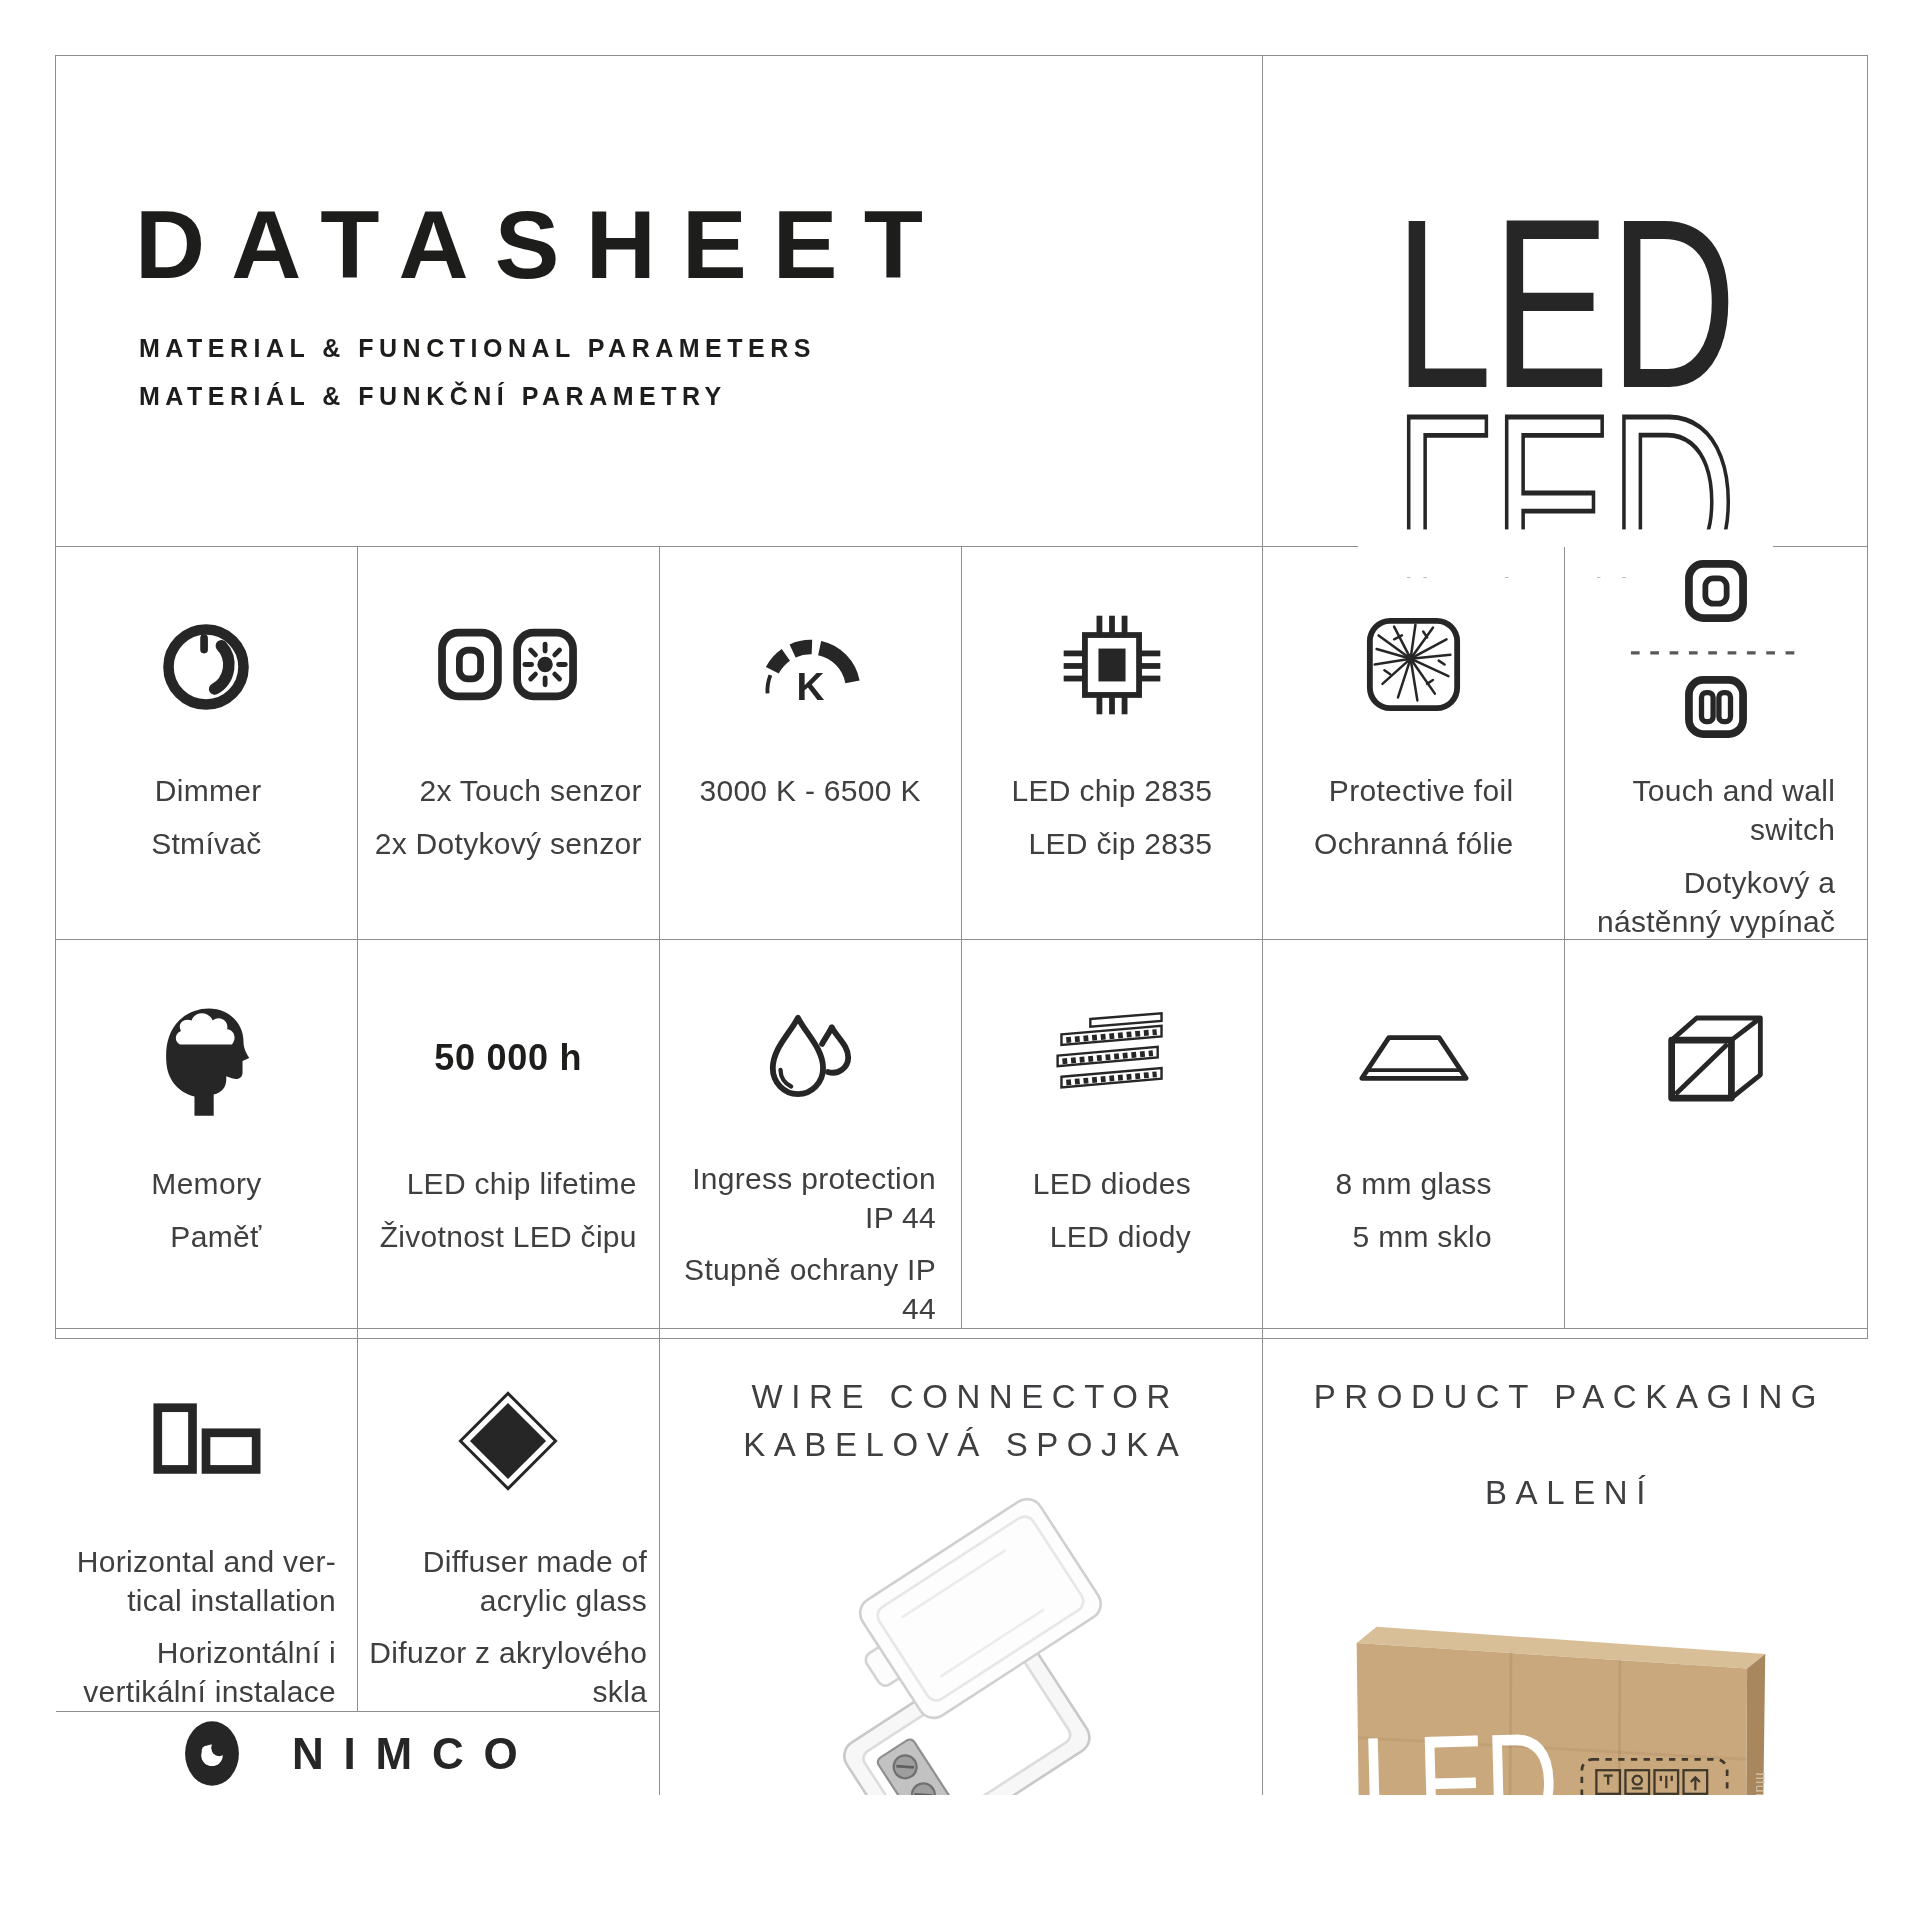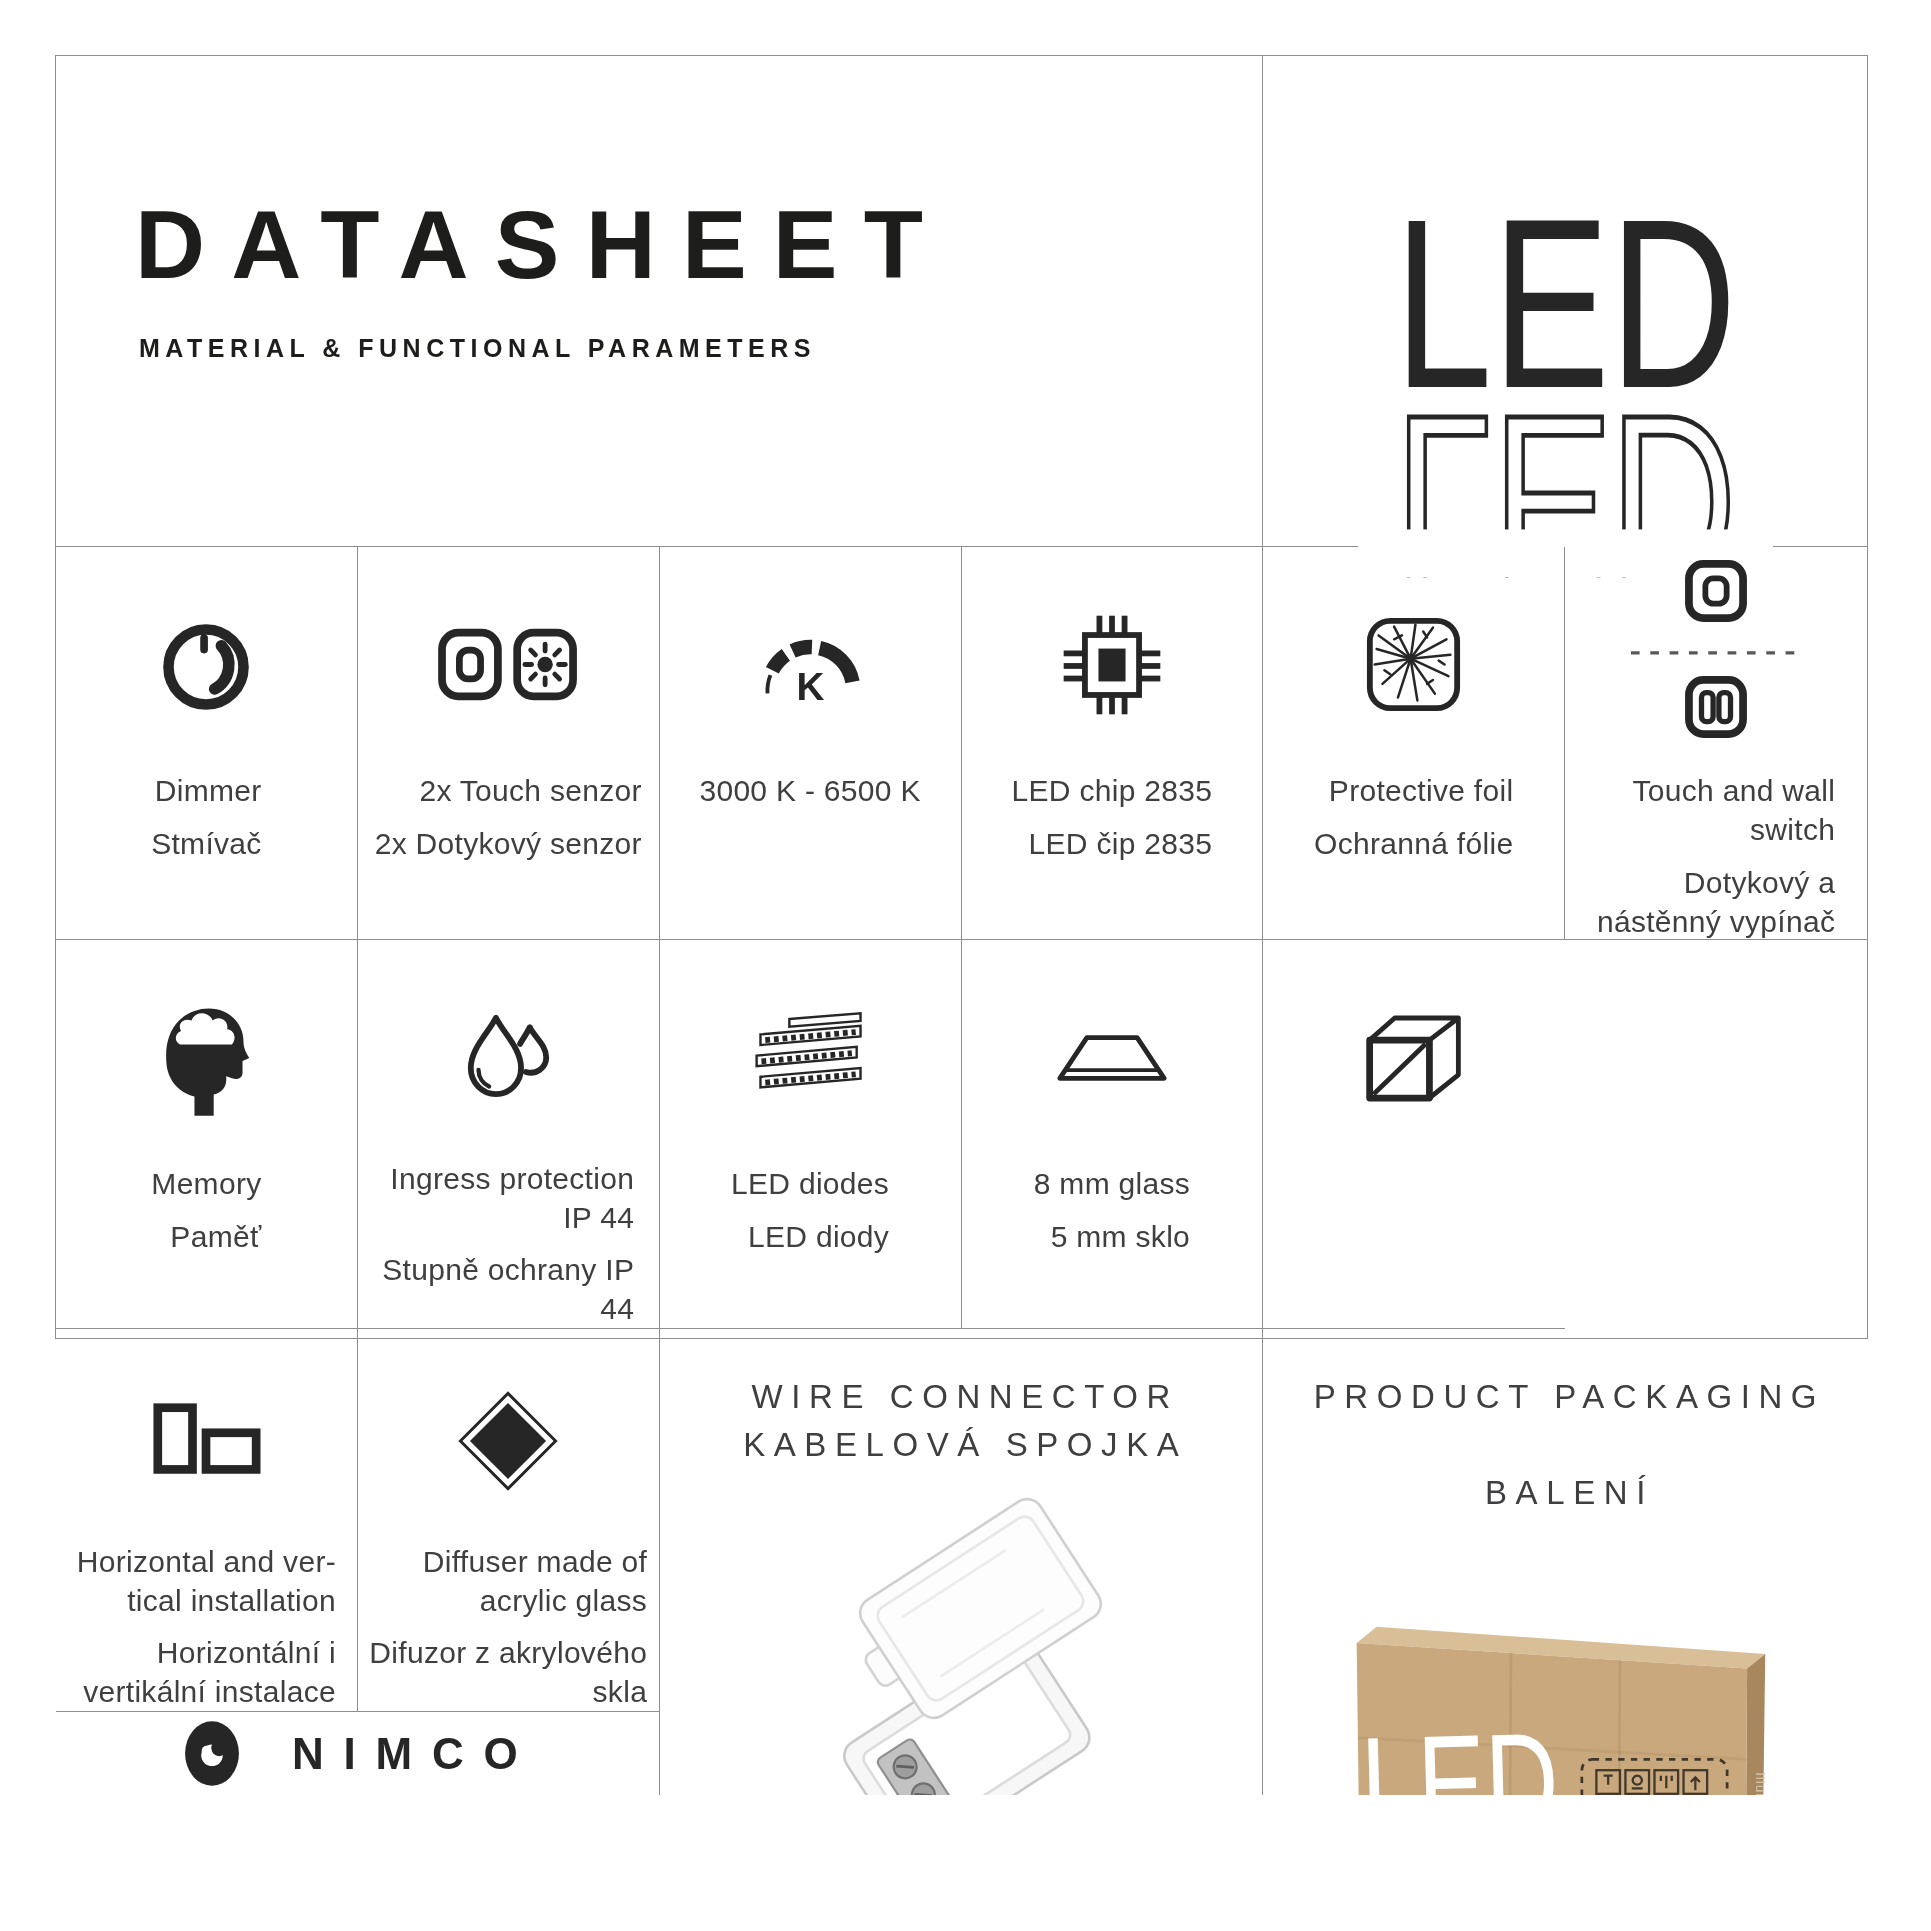--- a/index.html
+++ b/index.html
@@ -35,20 +35,21 @@
   .nimco-text{font-size:44px;font-weight:bold;color:#262626;letter-spacing:0.45em;text-indent:0.45em;}
 </style>
 </head>
 <body>
 
 <div class="sheet">
 
   <div class="hdr-left bb br">
     <div class="title">DATASHEET</div>
     <div class="sub1">MATERIAL &amp; FUNCTIONAL PARAMETERS</div>
+    <div class="sub2">MATERIÁL &amp; FUNKČNÍ PARAMETRY</div>
   </div>
 
   <div class="hdr-right bb">
     <svg width="415" height="433" viewBox="0 0 430 448" style="margin-top:89px">
       <g transform="translate(215,250) scale(0.73,1)">
         <text text-anchor="middle" font-family="Liberation Sans, sans-serif" font-size="250" fill="#262626">LED</text>
       </g>
       <g transform="translate(215,282) scale(0.73,-1)">
         <text text-anchor="middle" font-family="Liberation Sans, sans-serif" font-size="250" fill="#ffffff" stroke="#262626" stroke-width="5">LED</text>
       </g>
@@ -199,20 +200,29 @@
         <path d="M40,124 L40,104 C24,100 13,88 11,71 C9,52 13,36 24,25 C36,13 56,9 71,16 C84,22 91,34 91,47 C91,54 94,59 97,64 L90,67 L90,79 C90,85 85,87 79,85 L73,83 C74,94 69,100 60,102 L60,124 Z" fill="#262626"></path>
         <path d="M25,50 L79,50 C84,44 82,35 74,34 C76,25 66,19 59,25 C55,15 40,15 37,25 C28,22 22,29 26,36 C19,39 19,47 25,50 Z" fill="#ffffff"></path>
       </svg>
     </div>
     <div class="labels">
         <div class="lbl lbl-en">Memory</div>
         <div class="lbl lbl-cs">Paměť</div>
       </div>
   </div>
 
+  <div class="cell br bb">
+    <div class="icon-area">
+      <div class="hours">50 000 h</div>
+    </div>
+    <div class="labels">
+        <div class="lbl lbl-en">LED chip lifetime</div>
+        <div class="lbl lbl-cs">Životnost LED čipu</div>
+      </div>
+  </div>
 
   <div class="cell br bb">
     <div class="icon-area">
       <svg width="93" height="89" viewBox="0 0 96 92">
         <path d="M35,8 C27,24 9,40 9,60 a26,27 0 0 0 52,0 C61,40 43,24 35,8 Z" fill="none" stroke="#262626" stroke-width="6" stroke-linejoin="round"></path>
         <path d="M17,62 a19,19 0 0 0 11,17" fill="none" stroke="#262626" stroke-width="4.5" stroke-linecap="round"></path>
         <path d="M70,18 C66,26 62,31 60,35 M70,18 C76,29 87,37 87,49 a16,16 0 0 1 -21,15" fill="none" stroke="#262626" stroke-width="6" stroke-linecap="round"></path>
       </svg>
     </div>
     <div class="labels">

